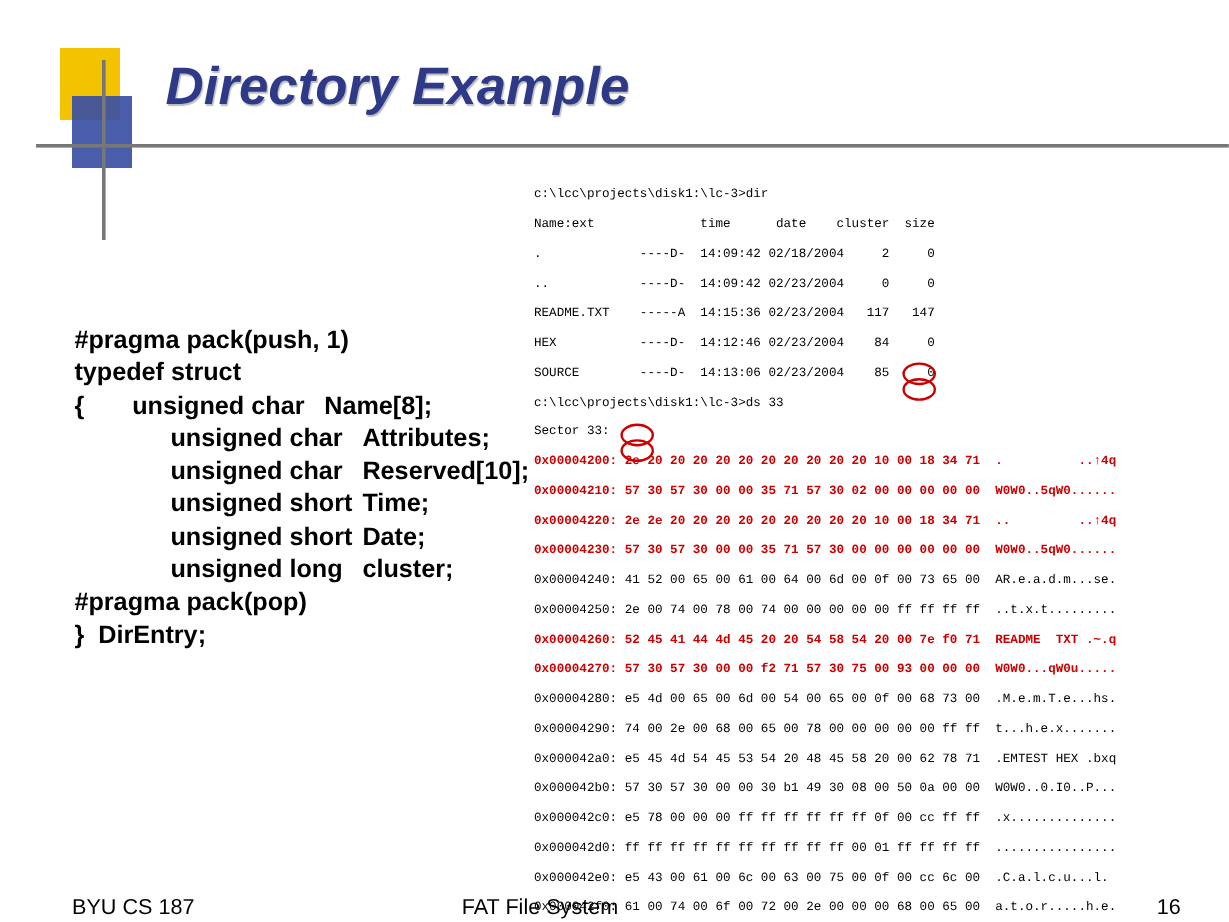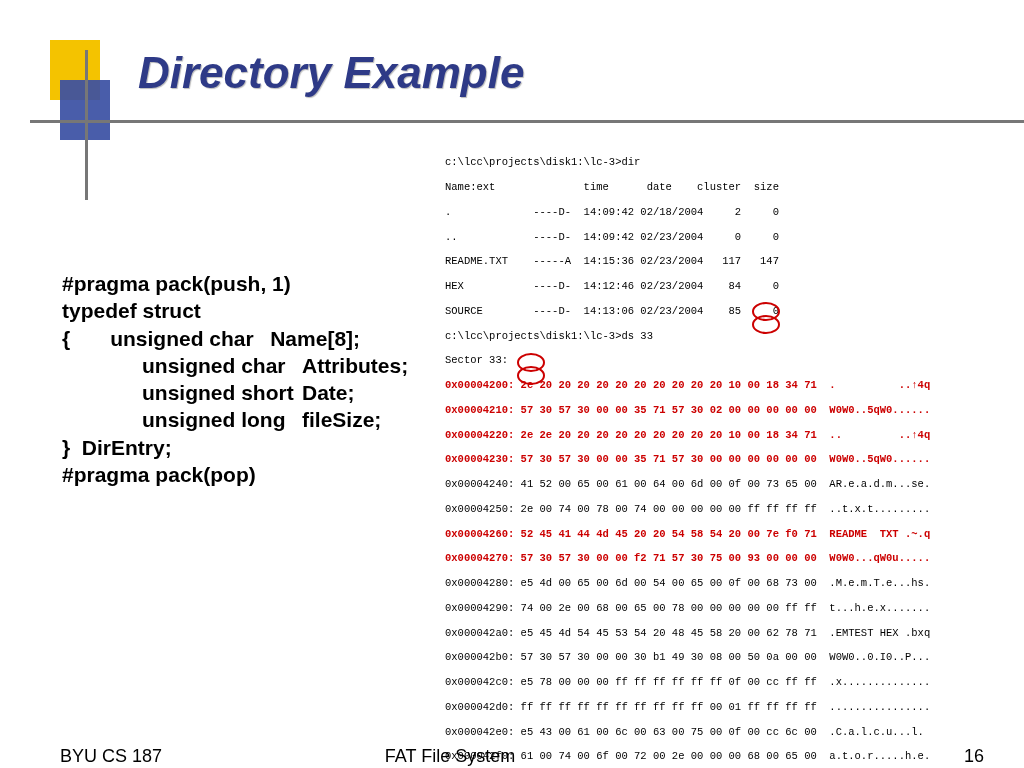--- a/index.html
+++ b/index.html
@@ -95,24 +95,26 @@
   <div class="vbar"></div>
 </div>
 
 <div class="title">Directory Example</div>
 
 <div class="struct">
   <div class="row">#pragma pack(push, 1)</div>
   <div class="row">typedef struct</div>
   <div class="row"><span>{</span><span class="ind"></span><span class="ty">unsigned char</span><span>Name[8];</span></div>
   <div class="row"><span class="ind"></span><span class="ind"></span><span class="ty">unsigned char</span><span>Attributes;</span></div>
+  <div class="row"><span class="ind"></span><span class="ind"></span><span class="ty">unsigned char</span><span>Reserved[10];</span></div>
+  <div class="row"><span class="ind"></span><span class="ind"></span><span class="ty">unsigned short</span><span>Time;</span></div>
   <div class="row"><span class="ind"></span><span class="ind"></span><span class="ty">unsigned short</span><span>Date;</span></div>
-  <div class="row"><span class="ind"></span><span class="ind"></span><span class="ty">unsigned long</span><span>fileSize;</span></div>
+  <div class="row"><span class="ind"></span><span class="ind"></span><span class="ty">unsigned long</span><span>cluster;</span></div>
+  <div class="row">#pragma pack(pop)</div>
   <div class="row">}  DirEntry;</div>
-  <div class="row">#pragma pack(pop)</div>
 </div>
 
 <div class="hex">
 <span class="blk">c:\lcc\projects\disk1:\lc-3&gt;dir</span>
 
 <span class="blk">Name:ext              time      date    cluster  size</span>
 
 <span class="blk">.             ----D-  14:09:42 02/18/2004     2     0</span>
 
 <span class="blk">..            ----D-  14:09:42 02/23/2004     0     0</span>

